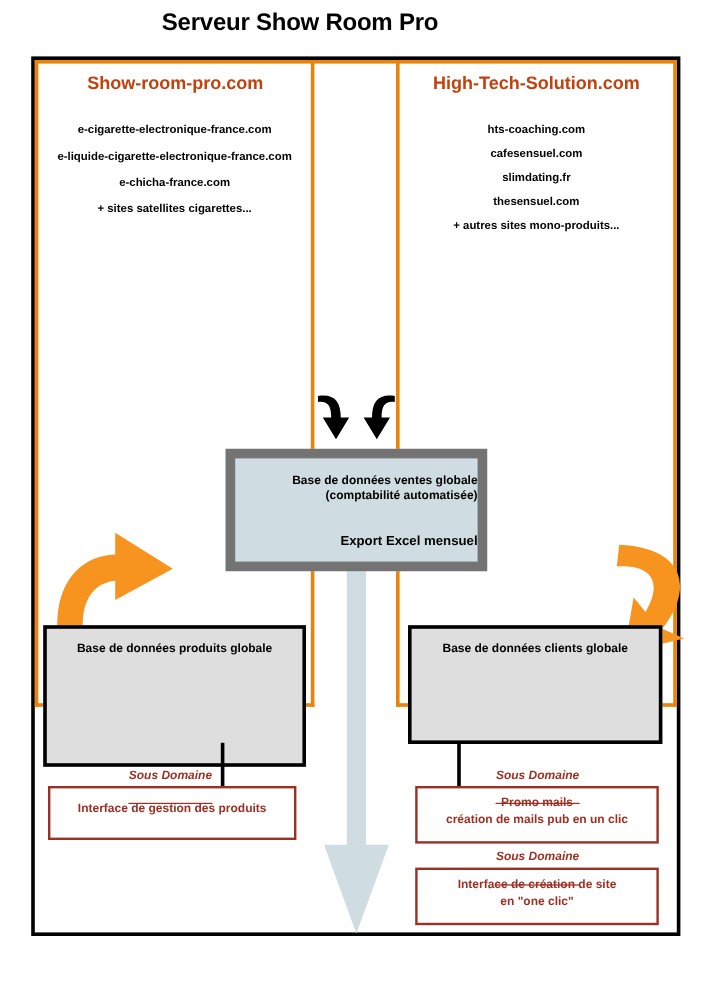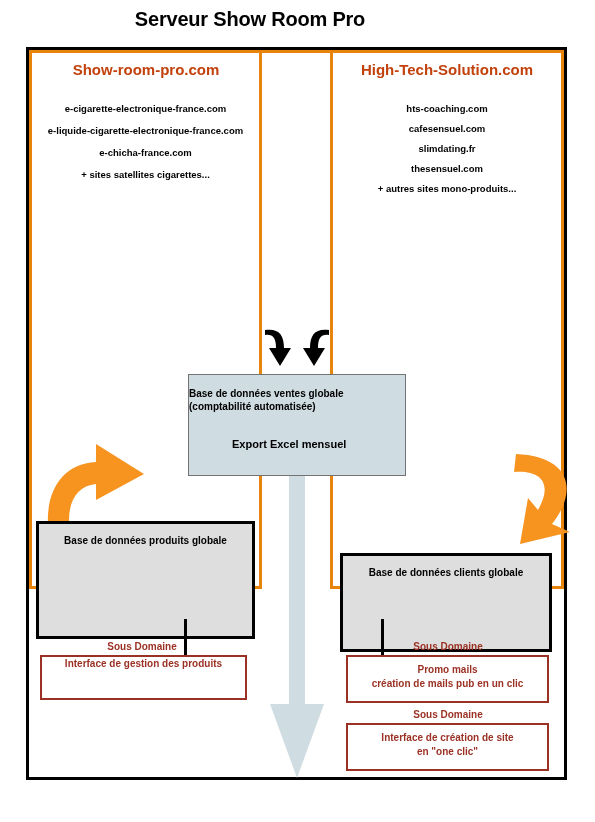--- a/index.html
+++ b/index.html
@@ -73,23 +73,23 @@
     white-space:nowrap;
   }
   #list-left{left:30px;top:103px;width:231px;}
   #list-right{left:334px;top:103px;width:226px;}
   #list-right .domain-item{margin-bottom:9px;}
 
   
   #sales-db-box{
     position:absolute;left:188px;top:374px;width:218px;height:102px;
     background:#CFDCE2;
-    border:1px solid #737373;
-    box-sizing:border-box;
-    text-align:left;
+    border:8px solid #737373;
+    box-sizing:border-box;
+    text-align:right;
   }
   #sales-db-title{
     margin-top:12px;
     font-size:10px;font-weight:bold;color:#000;line-height:13px;
     white-space:pre-line;
   }
   #sales-db-export{
     margin-top:25px;
     font-size:11px;font-weight:bold;color:#000;padding-left:43px;
   }
@@ -114,54 +114,55 @@
     background:#DEDEDE;
     border:3px solid #000;
     box-sizing:border-box;
     text-align:center;
   }
   .grey-db .db-label{
     margin-top:11px;
     font-size:10px;font-weight:bold;color:#000;
   }
   #products-db-box{left:36px;top:521px;width:219px;height:118px;}
-  #clients-db-box{left:340px;top:521px;width:212px;height:99px;margin-top:32px;}
+  #clients-db-box{left:340px;top:521px;width:212px;height:99px;}
 
   
   .stem{position:absolute;background:#000;width:3px;}
   #stem-left{left:184px;top:619px;height:39px;}
   #stem-right{left:381px;top:619px;height:39px;}
 
   
   .sous-domaine{
     position:absolute;text-align:center;
     font-size:10px;font-weight:bold;color:#9B3124;
   }
   .sous-domaine span{
     border-bottom:1.5px solid #9B3124;
-    padding-bottom:4px;
+    padding-bottom:17px;
+    font-style:italic;
   }
   #sd-label-1{left:42px;top:641px;width:200px;}
   #sd-label-2{left:348px;top:641px;width:200px;}
   #sd-label-3{left:348px;top:709px;width:200px;}
 
   
   .red-box{
     position:absolute;
     border:2px solid #9B3124;
     background:#fff;
     box-sizing:border-box;
     text-align:center;
     color:#9B3124;
     font-size:10px;font-weight:bold;
     line-height:14px;
   }
   .red-box .rb-text{white-space:pre-line;}
   #red-box-1{left:40px;top:655px;width:207px;height:45px;}
-  #red-box-1 .rb-text{margin-top:0;}
+  #red-box-1 .rb-text{margin-top:11px;}
   #red-box-2{left:346px;top:655px;width:203px;height:48px;}
   #red-box-2 .rb-text{margin-top:6px;}
   #red-box-3{left:346px;top:723px;width:203px;height:48px;}
   #red-box-3 .rb-text{margin-top:6px;}
 </style>
 </head>
 <body>
 
 <div class="stage">
 

